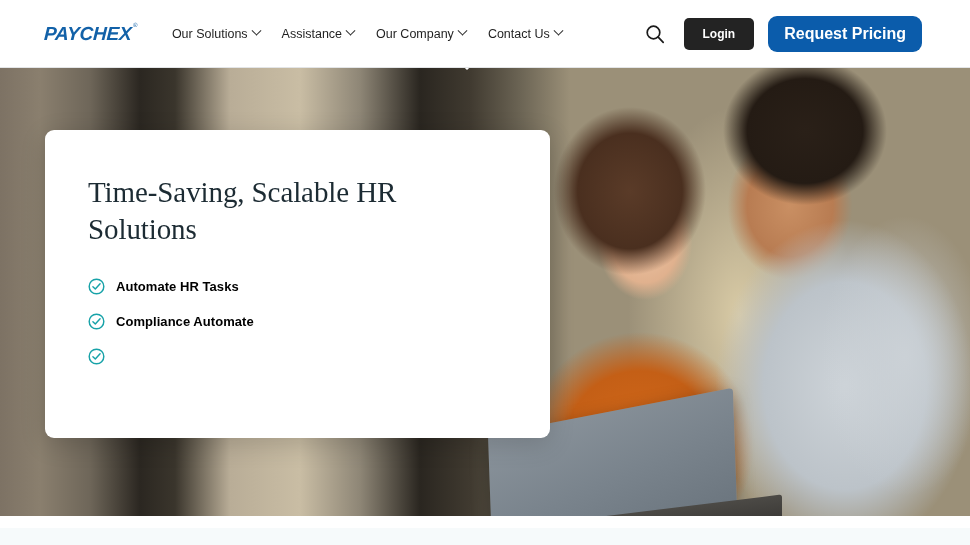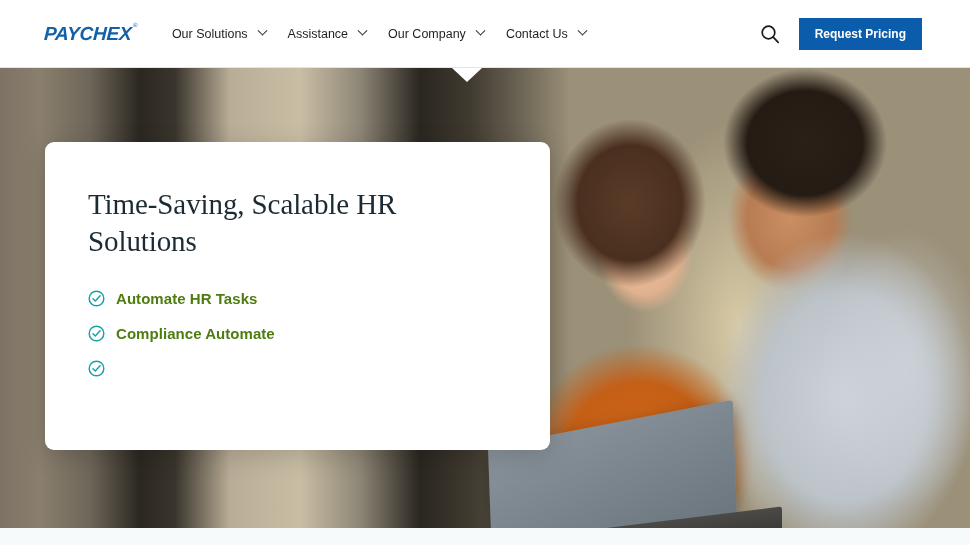--- a/index.html
+++ b/index.html
@@ -60,21 +60,21 @@
   .main-nav {
     display: flex;
     align-items: center;
     margin-left: 36px;
     gap: 22px;
   }
 
   .nav-item {
     display: inline-flex;
     align-items: center;
-    gap: 11px;
+    gap: 5px;
     font-size: 12.5px;
     color: #1f1f1f;
     white-space: nowrap;
     cursor: pointer;
     padding: 6px 0;
   }
 
   .caret {
     display: inline-block;
     width: 7px;
@@ -109,34 +109,34 @@
     border: none;
     border-radius: 5px;
     padding: 9px 19px;
     cursor: pointer;
     font-family: "Liberation Sans", sans-serif;
   }
 
   .btn-pricing {
     background: #0B5CAB;
     color: #ffffff;
-    font-size: 12px;
+    font-size: 16px;
     font-weight: bold;
     border: none;
-    border-radius: 0;
+    border-radius: 9px;
     padding: 9px 16px;
     cursor: pointer;
     font-family: "Liberation Sans", sans-serif;
     white-space: nowrap;
   }
 
   
   .hero {
     position: absolute;
-    top: 68px; left: 0;
+    top: 56px; left: 0;
     width: 970px;
     height: 460px;
     overflow: hidden;
     background: #4a4338;
   }
 
   
   .hero-photo {
     position: absolute;
     inset: 0;
@@ -237,23 +237,23 @@
   }
 
   .benefit-item {
     display: flex;
     align-items: center;
     gap: 11px;
     margin-bottom: 18px;
   }
 
   .benefit-label {
-    font-size: 15px;
+    font-size: 13px;
     font-weight: bold;
-    color: #4d7c0f;
+    color: #000000;
     letter-spacing: 0.05px;
   }
 
   .check-icon { flex: 0 0 auto; display: block; }
 
   
   .below-strip {
     position: absolute;
     top: 528px; left: 0;
     width: 970px;
@@ -299,20 +299,21 @@
 
     <div class="header-right">
 
       <button class="search-btn">
         <svg width="20" height="20" viewBox="0 0 20 20">
           <circle cx="8.5" cy="8.5" r="6.3" fill="none" stroke="#1a1a1a" stroke-width="1.7"></circle>
           <line x1="13.2" y1="13.2" x2="18.2" y2="18.4" stroke="#1a1a1a" stroke-width="1.7" stroke-linecap="round"></line>
         </svg>
       </button>
 
+      <button class="btn-login">Login</button>
 
       <button class="btn-pricing">Request Pricing</button>
 
     </div>
   </header>
 
   <section class="hero">
 
     <div class="hero-photo"></div>
     <div class="laptop"></div>

